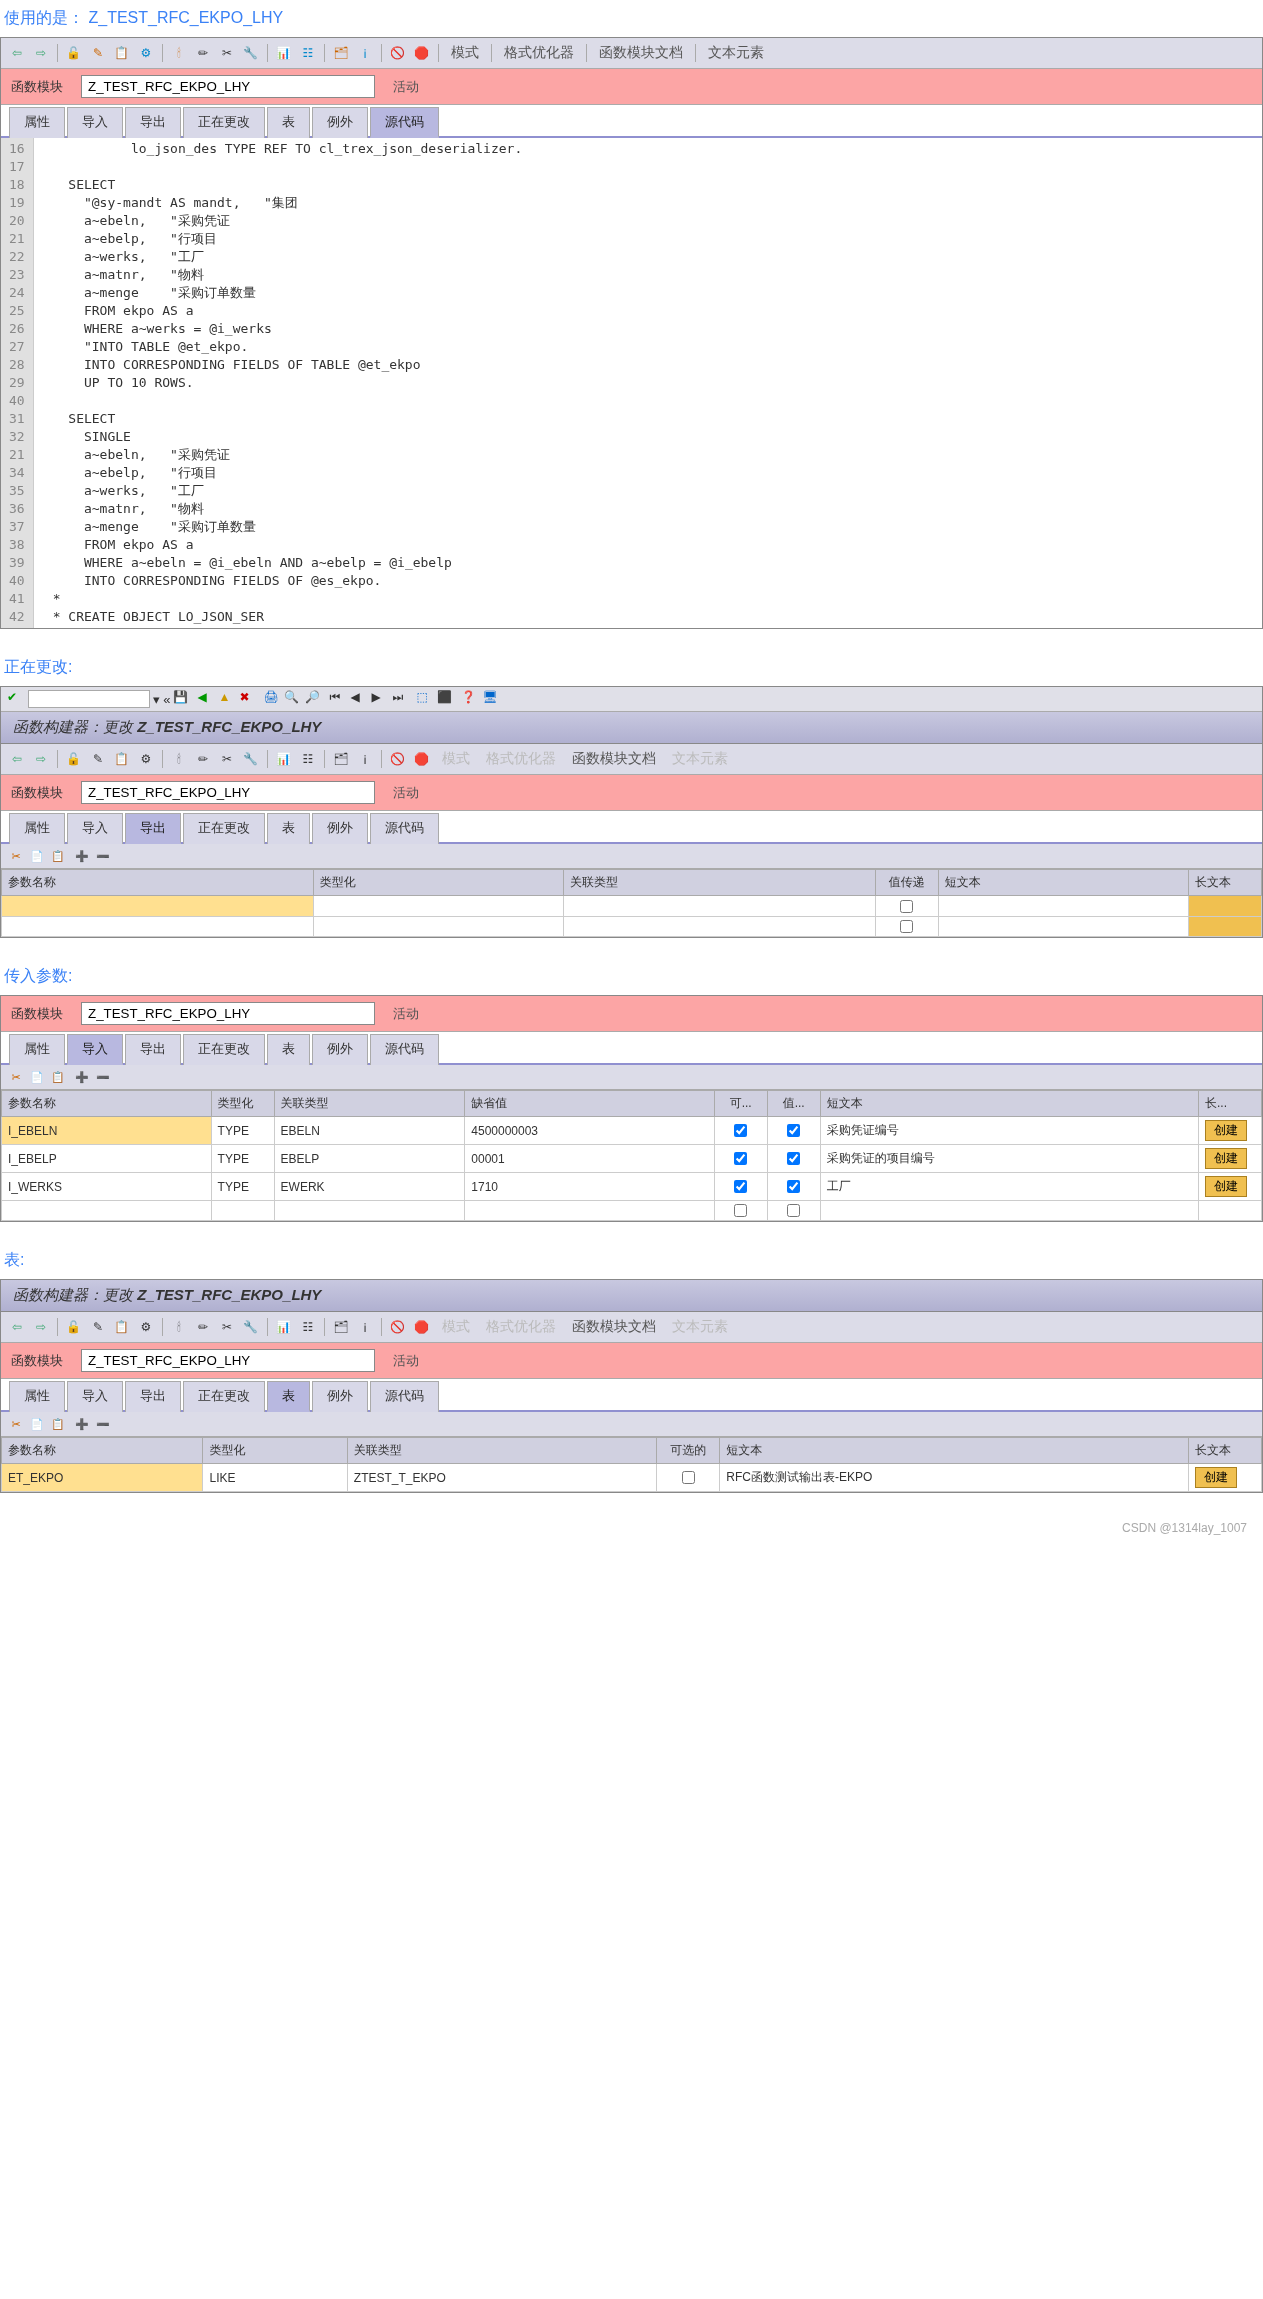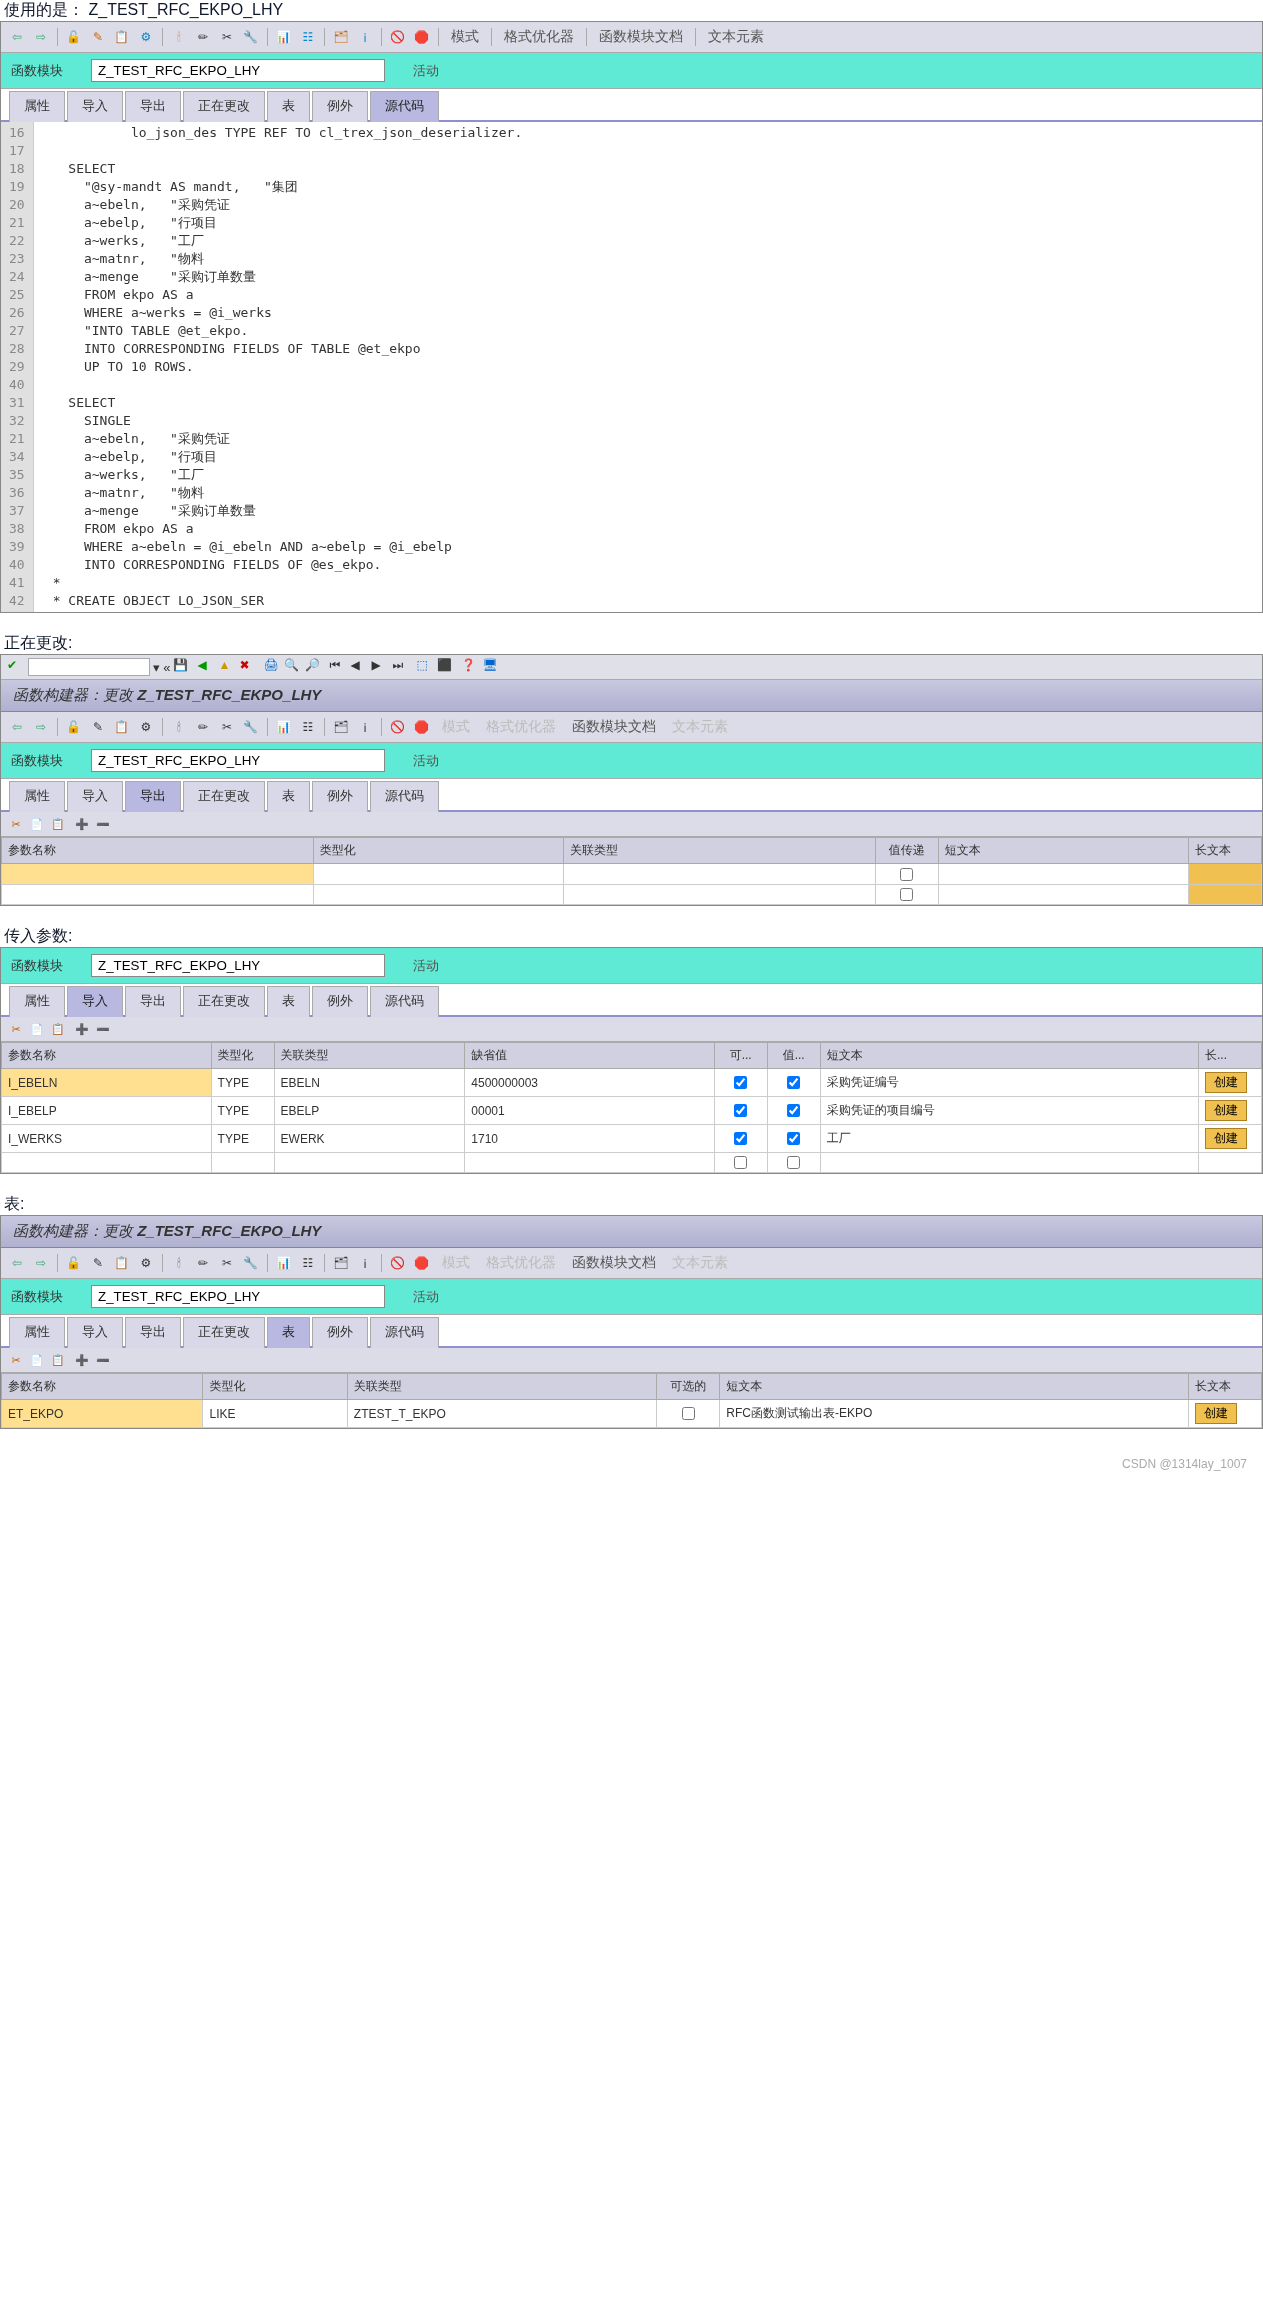--- a/index.html
+++ b/index.html
@@ -1,22 +1,22 @@
 <!DOCTYPE html>
 <html><head>
 <meta charset="utf-8">
 <style>
 body{margin:0;font-family:"Microsoft YaHei",Arial,sans-serif;font-size:13px;background:#fff;color:#333}
-.section-label{font-size:16px;padding:0 4px;color:#0f172a}
+.section-label{font-size:16px;padding:8px 4px;color:#3b82f6}
 .sap-window{border:1px solid #888;background:#e8e8f8;margin-bottom:20px}
 .sap-toolbar{background:#dcdce8;border-bottom:1px solid #aaa;padding:4px 6px;display:flex;align-items:center;gap:4px;flex-wrap:wrap}
 .sap-toolbar .tbtn{display:inline-flex;align-items:center;justify-content:center;width:20px;height:20px;cursor:pointer;font-size:12px}
 .sap-toolbar .sep{width:1px;height:18px;background:#aaa;margin:0 2px}
 .sap-toolbar .txtbtn{padding:2px 6px;color:#555;cursor:pointer;font-size:14px}
-.toolbar2{background:#5eead4;border-bottom:1px solid #aaa;padding:6px 10px;display:flex;align-items:center;gap:20px}
+.toolbar2{background:#fca5a5;border-bottom:1px solid #aaa;padding:6px 10px;display:flex;align-items:center;gap:10px}
 .toolbar2 .lbl{color:#333;min-width:60px}
 .toolbar2 input{border:1px solid #888;padding:3px 6px;width:280px;background:#fff}
 .toolbar2 .status{color:#555;padding:2px 8px}
 .tabs{display:flex;background:#ffffff;padding:0 8px;border-bottom:2px solid #9090d0}
 .tab{padding:5px 14px;border:1px solid #aaa;border-bottom:none;margin-right:2px;background:#d8d8e8;cursor:pointer;font-size:13px;position:relative;top:2px}
 .tab.active{background:#b8b8e0;color:#222;border-bottom:2px solid #b8b8e0}
 .code-area{background:#fff;display:flex;font-family:Consolas,monospace;font-size:13px}
 .gutter{background:#e0e0e0;border-right:1px solid #ccc;text-align:right;padding:2px 8px;color:#888;user-select:none}
 .gutter div{line-height:18px}
 .code{padding:2px 19px;white-space:pre;line-height:18px}

